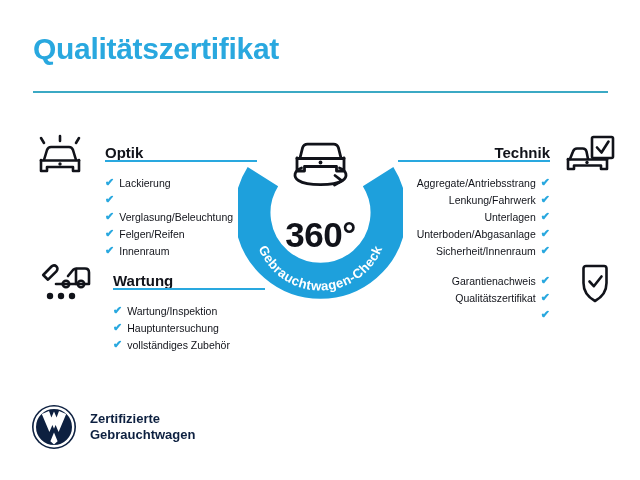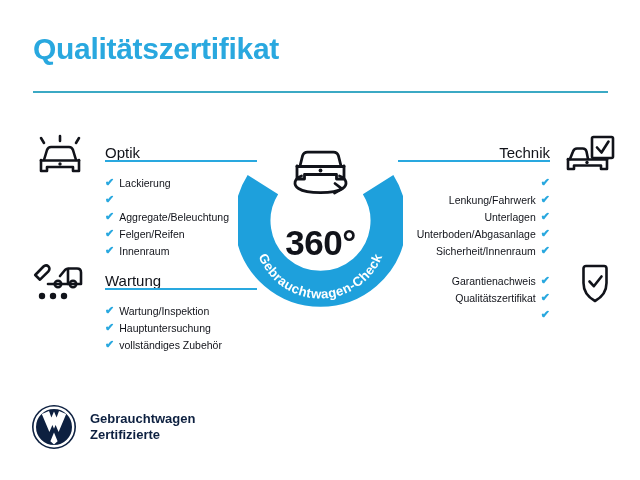--- a/index.html
+++ b/index.html
@@ -48,21 +48,21 @@
     position: absolute;
   }
   .panel-head {
     position: relative;
     height: 30px;
   }
   .panel-title {
     position: absolute;
     bottom: 3px;
     font-size: 15px;
-    font-weight: normal;
+    font-weight: bold;
     color: #11131a;
     white-space: nowrap;
   }
   .panel-rule {
     position: absolute;
     height: 2px;
     background: #29a8df;
   }
 
   .items {
@@ -103,39 +103,39 @@
     top: 0;
     width: 56px;
     height: 44px;
   }
   .panel-left .panel-icon  { left: 10px; }
   .panel-right .panel-icon { right: 0px; }
   .panel-icon svg { display: block; }
 
   
   #panel-optik    { left: 22px;  top: 134px; width: 235px; }
-  #panel-wartung  { left: 22px;  top: 262px; width: 235px; }
+  #panel-wartung  { left: 30px;  top: 262px; width: 235px; }
   #panel-technik  { left: 383px; top: 134px; width: 235px; text-align: center; }
   #panel-garantie { left: 383px; top: 262px; width: 235px; }
 
   #panel-optik .panel-rule,
   #panel-wartung .panel-rule   { width: 152px; }
   #panel-technik .panel-rule,
   #panel-garantie .panel-rule  { width: 152px; }
 
   #panel-optik .items,
   #panel-technik .items  { margin-top: 10px; }
   #panel-wartung .items,
   #panel-garantie .items { margin-top: 10px; }
 
   
   #badge {
     position: absolute;
     left: 238px;
-    top: 132px;
+    top: 124px;
     width: 165px;
     height: 175px;
     text-align: right;
   }
   #badge svg { display: block; }
 
   
   #footer-logo {
     position: absolute;
     left: 31px;
@@ -178,21 +178,21 @@
     <ul class="items">
       <li>
           <span class="check">✔</span>
           <span>Lackierung</span>
         </li>
       <li>
           <span class="check">✔</span>
         </li>
       <li>
           <span class="check">✔</span>
-          <span>Aggregate/Beleuchtung</span>
+          <span>Verglasung/Beleuchtung</span>
         </li>
       <li>
           <span class="check">✔</span>
           <span>Felgen/Reifen</span>
         </li>
       <li>
           <span class="check">✔</span>
           <span>Innenraum</span>
         </li>
     </ul>
@@ -243,20 +243,21 @@
         <circle cx="25" cy="28.5" r="1.7" fill="#11131a" stroke="none"></circle>
       </svg>
     </div>
     <div class="panel-head">
       <div class="panel-title">Technik</div>
       <div class="panel-rule"></div>
     </div>
     <ul class="items">
       <li>
           <span class="check">✔</span>
+          <span>Aggregate/Antriebsstrang</span>
         </li>
       <li>
           <span class="check">✔</span>
           <span>Lenkung/Fahrwerk</span>
         </li>
       <li>
           <span class="check">✔</span>
           <span>Unterlagen</span>
         </li>
       <li>
@@ -320,18 +321,18 @@
   <div id="footer-logo">
     <div class="vw-mark">
       <svg viewBox="0 0 46 46" width="46" height="46">
         <circle cx="23" cy="23" r="22" fill="#0d2040"></circle>
         <circle cx="23" cy="23" r="19.2" fill="none" stroke="#ffffff" stroke-width="2.4"></circle>
         <path d="M23 7.6 L25.6 13.6 L28.0 7.0 L35.2 10.0 L27.6 28.0 L24.6 21.0 L23 24.8 L21.4 21.0 L18.4 28.0 L10.8 10.0 L18.0 7.0 L20.4 13.6 Z
                  M23 28.6 L26.6 37.2 L23 40.4 L19.4 37.2 Z" fill="#ffffff"></path>
       </svg>
     </div>
     <div class="vw-text">
+      <div>Zertifizierte</div>
       <div>Gebrauchtwagen</div>
-      <div>Zertifizierte</div>
     </div>
   </div>
 
 </div>
 
 </body></html>

